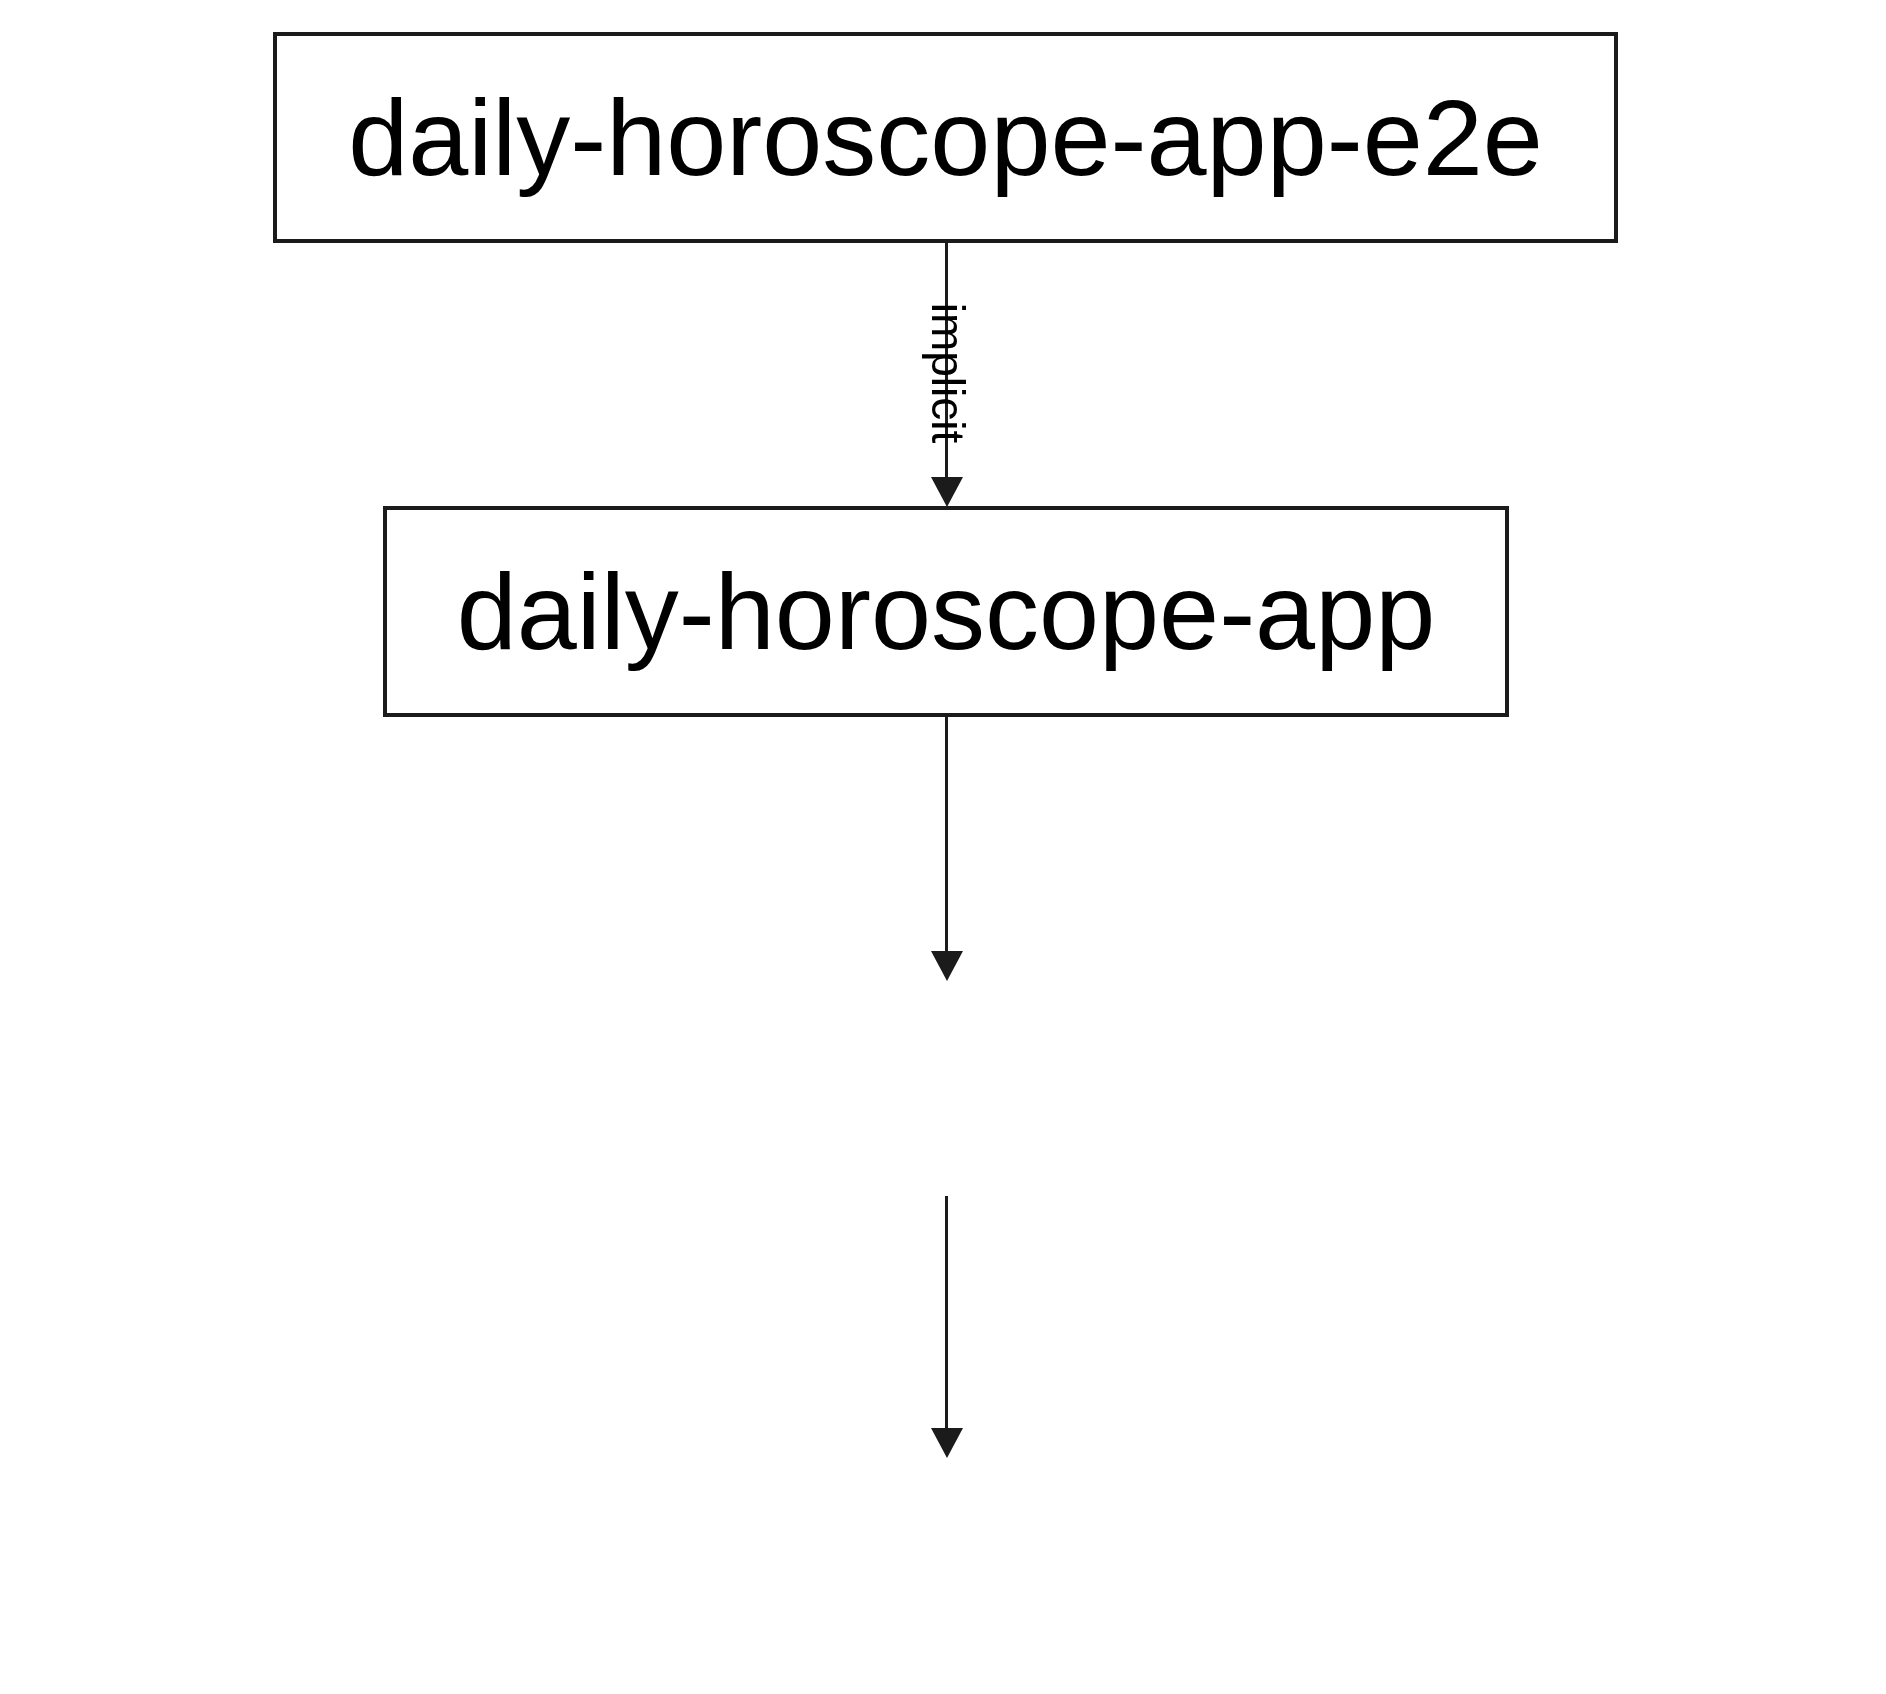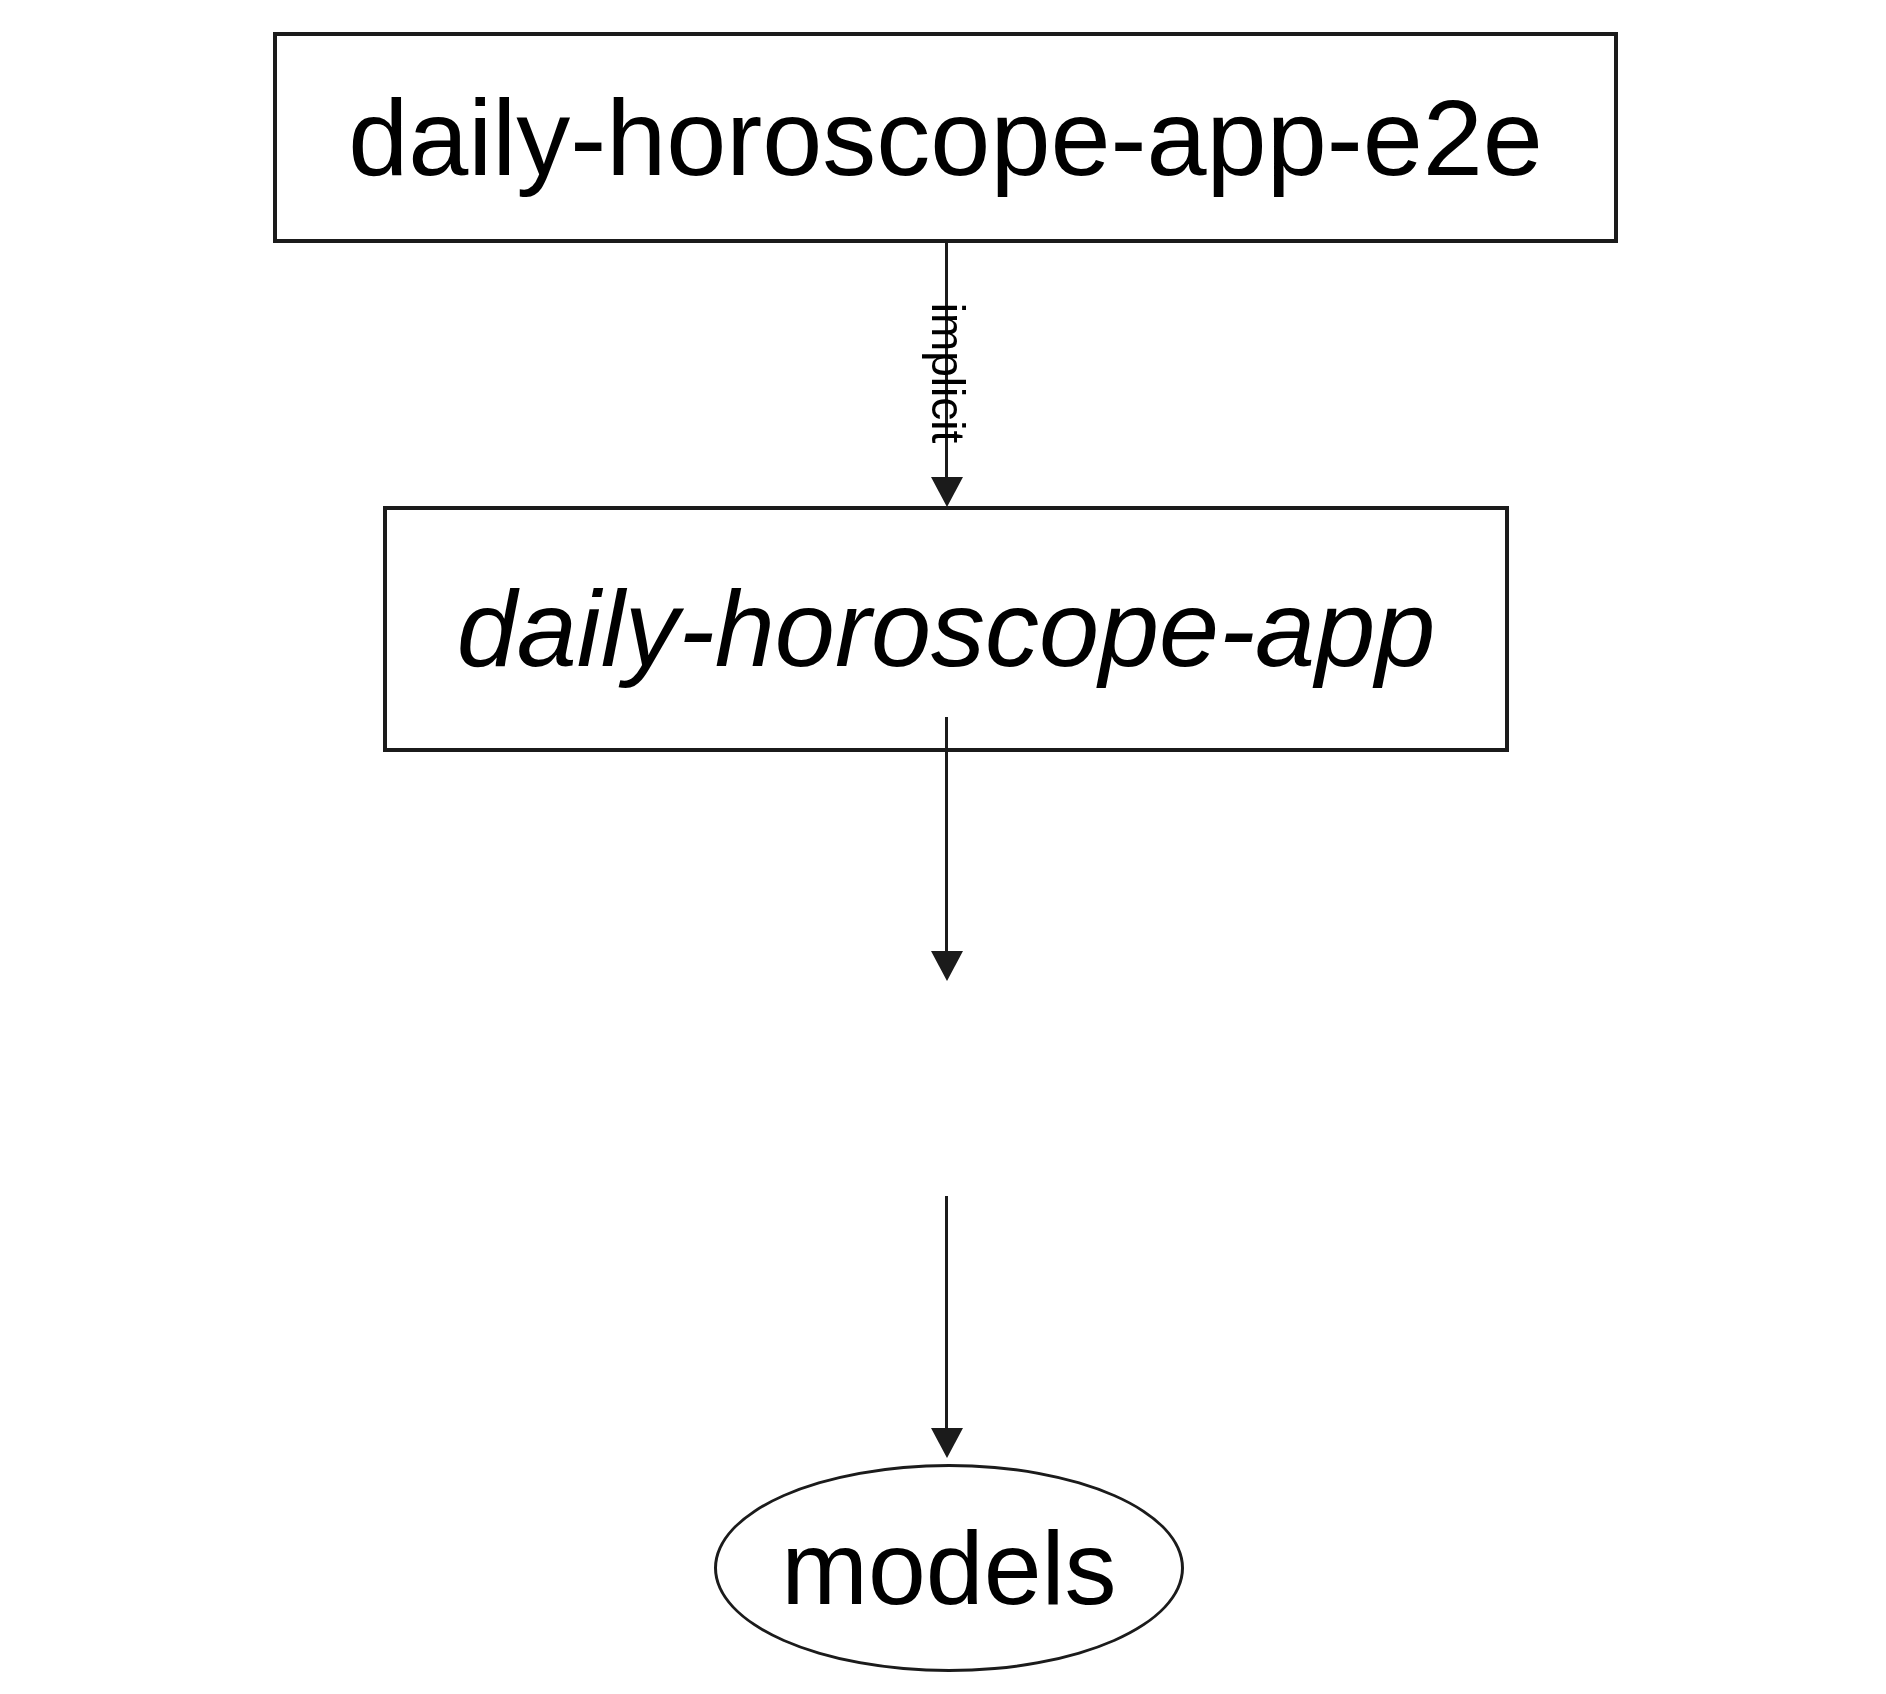--- a/index.html
+++ b/index.html
@@ -57,21 +57,21 @@
     position: absolute;
     transform: translate(-50%, -50%) rotate(90deg);
     font-size: 46px;
     color: var(--text);
     white-space: nowrap;
     line-height: 1;
   }
 
   
   #node-e2e    { left: 273px; top: 32px;   width: 1345px; height: 211px; }
-  #node-app    { left: 383px; top: 506px;  width: 1126px; height: 246px; font-style: italic; }
+  #node-app    { left: 383px; top: 506px;  width: 1126px; height: 211px; }
   #node-ui     { left: 848px; top: 982px;  width: 196px;  height: 213px; }
   #node-models { left: 714px; top: 1464px; width: 470px;  height: 208px; }
 
   #edge1-line  { left: 945px; top: 243px;  height: 236px; }
   #edge1-arrow { left: 931px; top: 477px; }
   #edge1-label { left: 948px; top: 373px; }
 
   #edge2-line  { left: 945px; top: 717px;  height: 236px; }
   #edge2-arrow { left: 931px; top: 951px; }
 
@@ -95,17 +95,14 @@
     <span class="node-label rect-label">daily-horoscope-app</span>
   </div>
 
   <div class="edge-line" id="edge2-line"></div>
   <div class="arrowhead" id="edge2-arrow"></div>
 
 
   <div class="edge-line" id="edge3-line"></div>
   <div class="arrowhead" id="edge3-arrow"></div>
 
-  <div class="node ellipse" id="node-models">
-    <span class="node-label ellipse-label">models</span>
-  </div>
 
 </div>
 
 </body></html>

